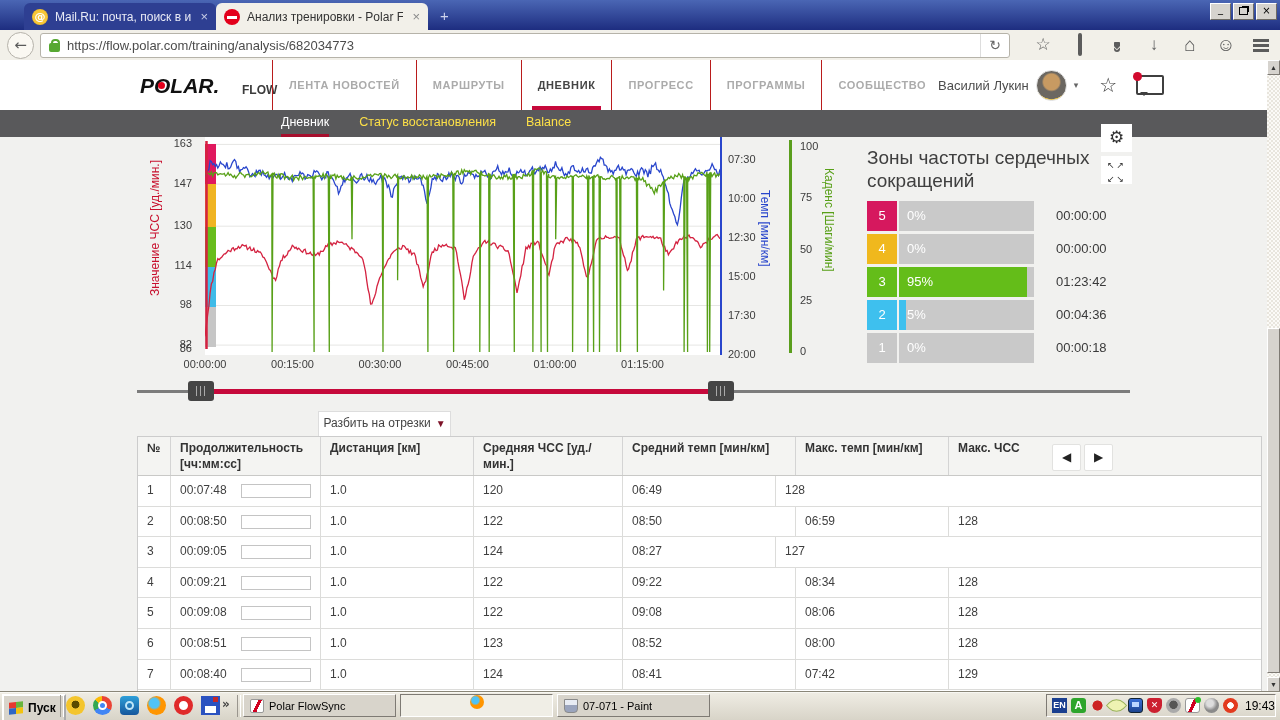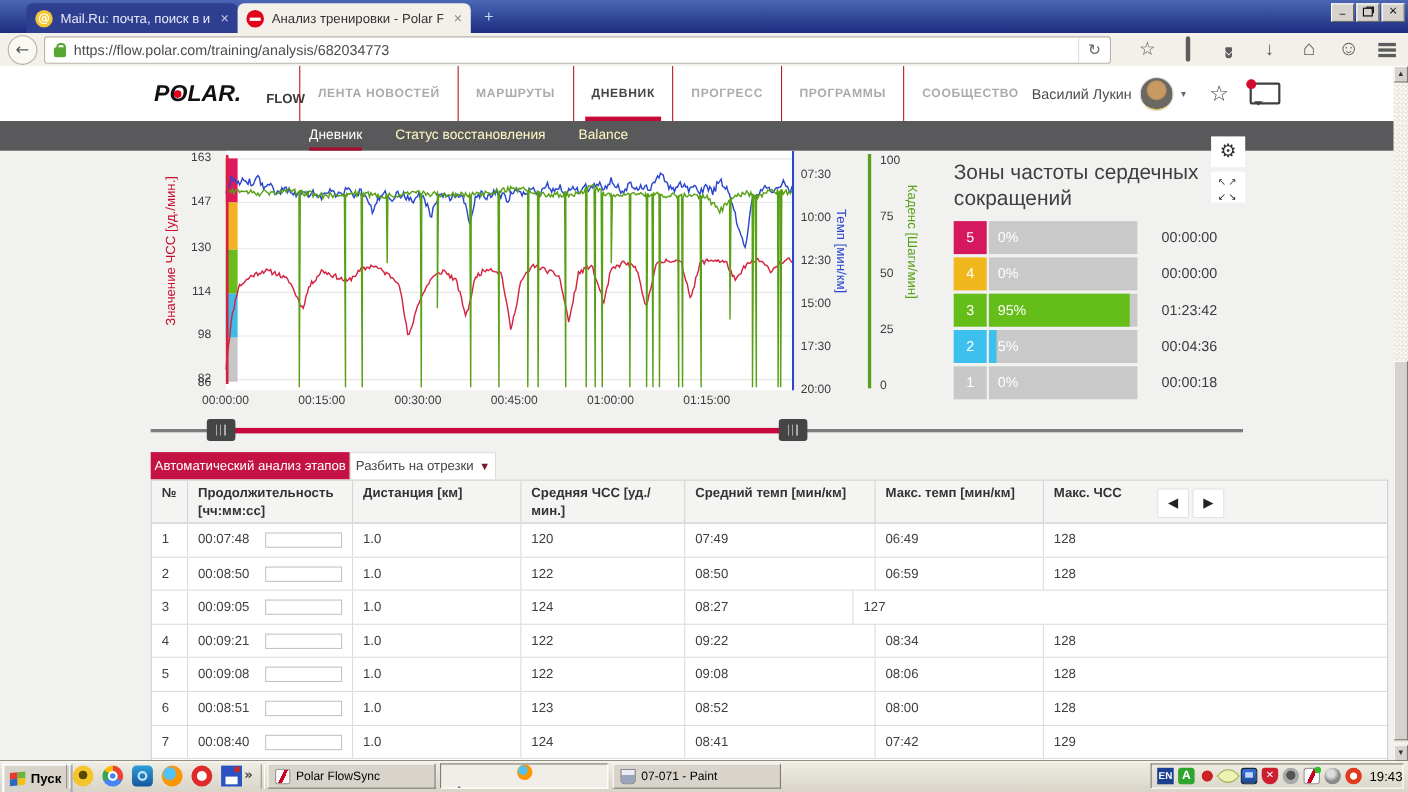--- a/index.html
+++ b/index.html
@@ -58,21 +58,21 @@
   #avatar{width:29px;height:29px;border-radius:50%;border:1px solid #ddd;
     background:radial-gradient(circle at 50% 38%,#c79a62 0 34%,#6b6761 42% 72%,#e8c24a 74%);}
   #usercaret{font-size:9px;color:#666;}
   #hdrstar{margin-left:14px;font-size:20px;color:#3f3f3f;}
   #chatic{position:relative;width:24px;height:16px;border:2px solid #3f3f3f;border-radius:2px;margin-left:12px;}
   #chatic::after{content:"";position:absolute;left:2px;bottom:-7px;border:4px solid transparent;border-top-color:#3f3f3f;}
   #chatdot{position:absolute;left:-5px;top:-5px;width:9px;height:9px;border-radius:50%;background:#d20a2e;}
 
   
   #subnav{left:0;top:110px;width:1267px;height:27px;background:#59595b;display:flex;padding-left:281px;box-sizing:border-box;gap:30px;}
-  .snav{font-size:12.5px;line-height:25px;color:#fef9c3;cursor:pointer;}
+  .snav{font-size:12.5px;line-height:25px;color:#fde047;cursor:pointer;}
   .snav.active{color:#fff;border-bottom:3px solid #a60f2d;}
 
   
   #chartsvg{left:205px;top:137px;}
   .vtext{writing-mode:vertical-rl;font-size:12px;}
   .vtext.flip{transform:rotate(180deg);}
   #hraxislabel{left:148px;top:160px;color:#c8102e;}
   #pacelabel{left:758px;top:190px;color:#2946cc;}
   #cadlabel{left:822px;top:168px;color:#58a018;}
   .tick{position:absolute;font-size:11px;color:#3c3c3c;}
@@ -341,42 +341,40 @@
 
   <div class="abs" id="slidertrack"></div>
   <div class="abs" id="sliderrange"></div>
   <div class="shandle" style="left:188px;">
       <i></i>
     </div>
   <div class="shandle" style="left:708px;">
       <i></i>
     </div>
 
-  <div class="abs" id="redtab">Автоматический анализ этапов</div>
   <div class="abs" id="droptab"><span>Разбить на отрезки</span><span class="tri">▼</span></div>
   <div class="abs" id="lapstable">
     <div id="thead">
         <div class="hc c0">№</div>
         <div class="hc c1">Продолжительность [чч:мм:сс]</div>
         <div class="hc c2">Дистанция [км]</div>
         <div class="hc c3">Средняя ЧСС [уд./мин.]</div>
         <div class="hc c4">Средний темп [мин/км]</div>
         <div class="hc c5">Макс. темп [мин/км]</div>
         <div class="hc c6">Макс. ЧСС</div>
       </div>
     <div id="tbody">
         <div class="trow">
           <div class="tc c0">1</div>
           <div class="tc c1">
             <span>00:07:48</span>
             <span class="durbar"></span>
           </div>
           <div class="tc c2">1.0</div>
           <div class="tc c3">120</div>
-          <div class="tc c4">07:49</div>
           <div class="tc c5">06:49</div>
           <div class="tc c6">128</div>
         </div>
         <div class="trow">
           <div class="tc c0">2</div>
           <div class="tc c1">
             <span>00:08:50</span>
             <span class="durbar"></span>
           </div>
           <div class="tc c2">1.0</div>

